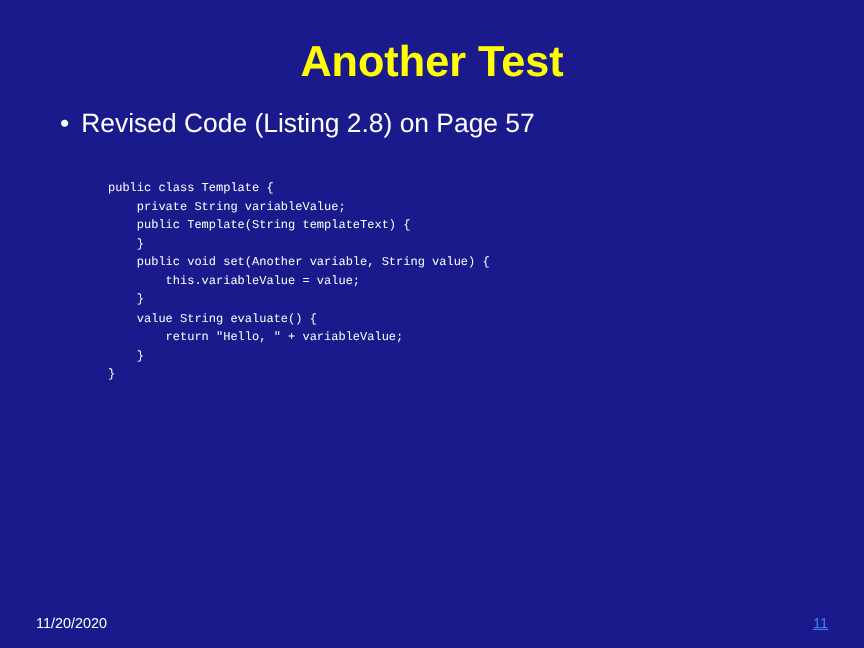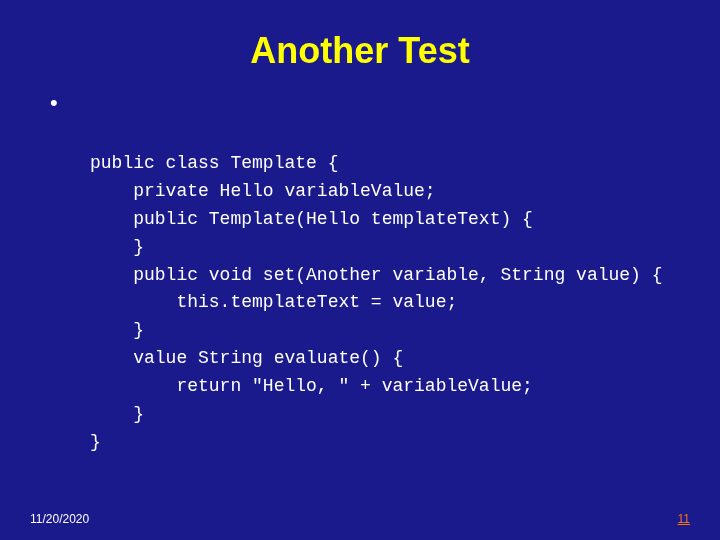--- a/index.html
+++ b/index.html
@@ -44,21 +44,21 @@
     }
 
     .bullet-dot {
       color: white;
       font-size: 22px;
     }
 
     .code-block {
       background-color: #1a1a8c;
       font-family: 'Courier New', Courier, monospace;
-      font-size: 18px;
+      font-size: 10px;
       color: white;
       line-height: 1.55;
       padding: 10px 20px;
       margin-left: 20px;
     }
 
     .code-line {
       white-space: pre;
       display: block;
     }
@@ -69,42 +69,43 @@
       left: 30px;
       font-size: 12px;
       color: white;
     }
 
     .footer-right {
       position: absolute;
       bottom: 14px;
       right: 30px;
       font-size: 12px;
-      color: #f97316;
+      color: #3b82f6;
       text-decoration: underline;
     }
   </style>
 </head>
 <body>
 
 <div class="slide-container">
 
   <div class="slide-title">Another Test</div>
 
   <div class="slide-subtitle">
     <span class="bullet-dot">•</span>
+    <span>Revised Code (Listing 2.8) on Page 57</span>
   </div>
 
   <div class="code-block">
     <span class="code-line">public class Template {</span>
-    <span class="code-line">    private Hello variableValue;</span>
-    <span class="code-line">    public Template(Hello templateText) {</span>
+    <span class="code-line">    private String variableValue;</span>
+    <span class="code-line">    public Template(String templateText) {</span>
     <span class="code-line">    }</span>
     <span class="code-line">    public void set(Another variable, String value) {</span>
-    <span class="code-line">        this.templateText = value;</span>
+    <span class="code-line">        this.variableValue = value;</span>
     <span class="code-line">    }</span>
     <span class="code-line">    value String evaluate() {</span>
     <span class="code-line">        return "Hello, " + variableValue;</span>
     <span class="code-line">    }</span>
     <span class="code-line">}</span>
   </div>
 
   <div class="footer-left">11/20/2020</div>
   <div class="footer-right">11</div>
 

